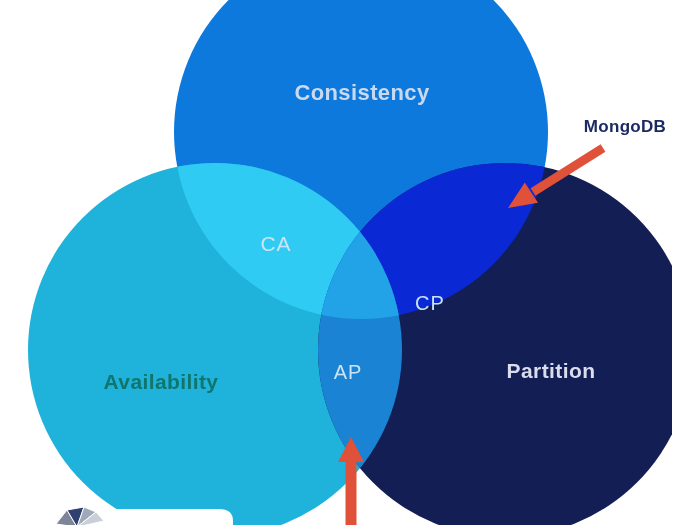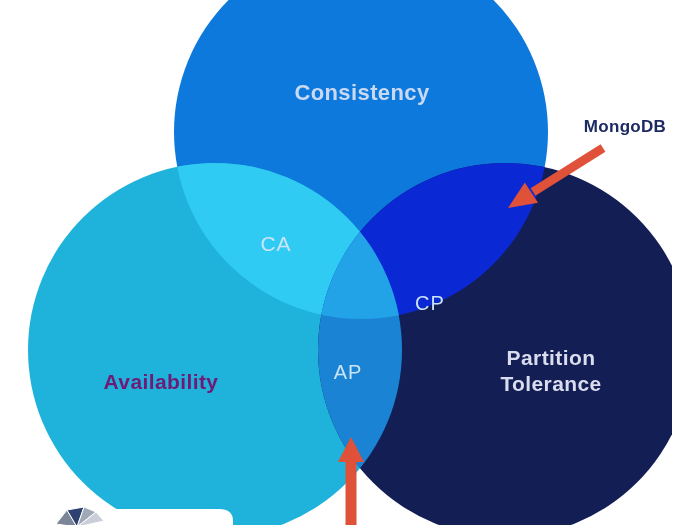--- a/index.html
+++ b/index.html
@@ -18,21 +18,21 @@
     white-space: nowrap;
     text-align: center;
     pointer-events: none;
   }
   .circle-label {
     font-weight: bold;
     font-size: 22px;
     letter-spacing: 0.4px;
   }
   .lbl-consistency { color: #c9d9f1; }
-  .lbl-availability { color: #701a75; font-size: 21px; }
+  .lbl-availability { color: #0f766e; font-size: 21px; }
   .lbl-partition { color: #dadded; font-size: 21px; line-height: 26px; }
   .region-label {
     font-weight: 500;
     font-size: 21px;
     color: #c9e4f8;
     letter-spacing: 1px;
   }
   .lbl-cp, .lbl-ap { font-size: 20px; }
   .lbl-mongodb {
     font-weight: bold;
@@ -97,21 +97,20 @@
       <polygon points="77,527 96,512 104,521" fill="#c9ced8" stroke="#ffffff" stroke-width="1"></polygon>
     </g>
   </svg>
 
   <div class="label circle-label lbl-consistency" style="left:362px; top:93px;">Consistency</div>
 
   <div class="label circle-label lbl-availability" style="left:161px; top:382px;">Availability</div>
 
   <div class="label circle-label lbl-partition" style="left:551px; top:371px;">
     <div>Partition</div>
-    <div>Tolerance</div>
   </div>
 
   <div class="label region-label lbl-ca" style="left:276px; top:244px;">CA</div>
 
   <div class="label region-label lbl-cp" style="left:430px; top:255px;margin-top:48px;">CP</div>
 
   <div class="label region-label lbl-ap" style="left:348px; top:372px;">AP</div>
 
   <div class="label lbl-mongodb" style="left:625px; top:127px;">MongoDB</div>
 

